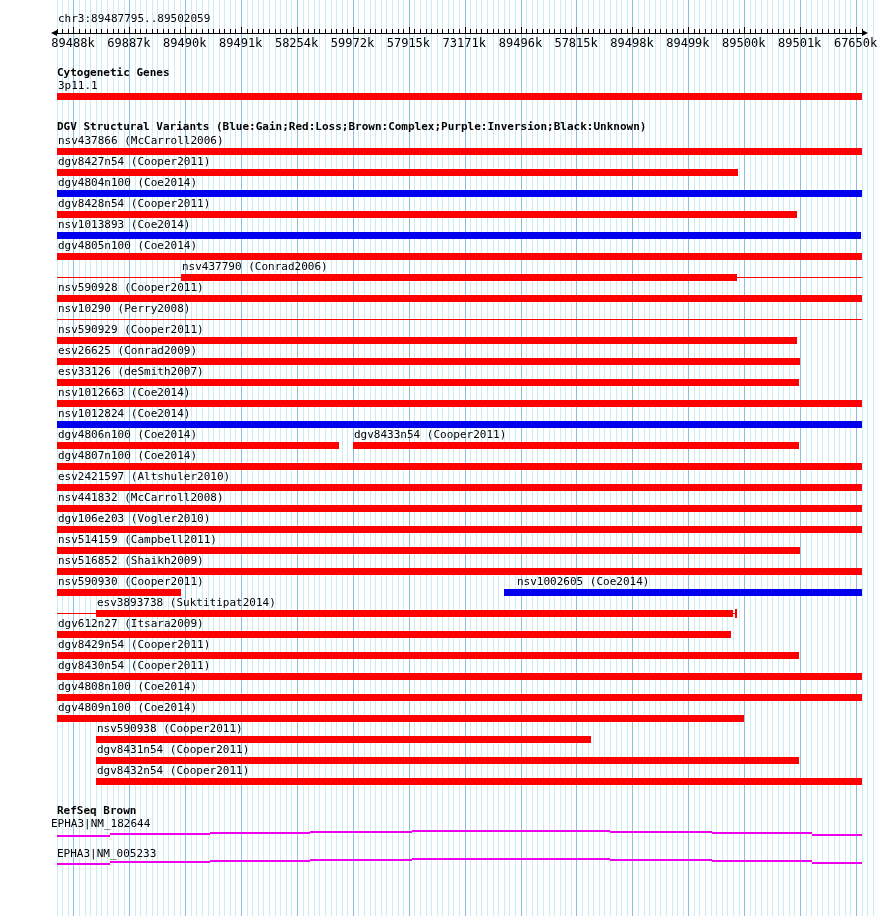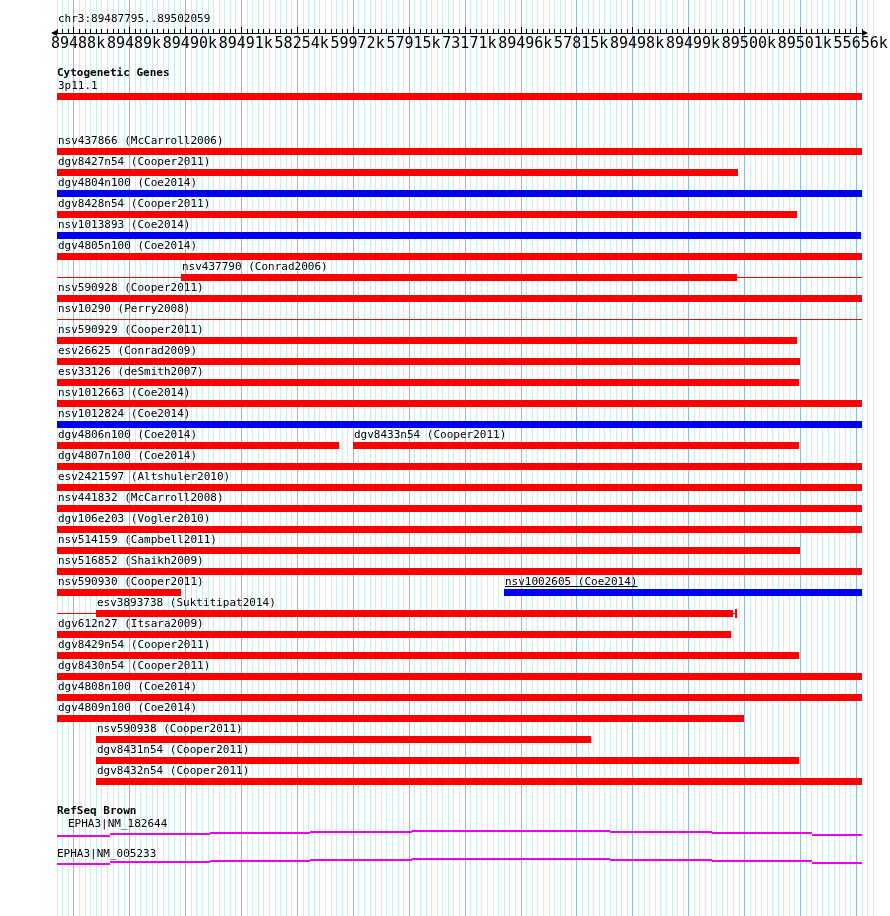--- a/index.html
+++ b/index.html
@@ -4,21 +4,21 @@
 <style>
   html,body{margin:0;padding:0;background:#FFFFFF;}
   #stage{
     position:relative;width:890px;height:916px;background:#FFFFFF;
     overflow:hidden;font-family:"DejaVu Sans Mono",monospace;
   }
   .lbl{position:absolute;font-size:11px;line-height:12px;color:#000;white-space:pre;}
   .bold{font-weight:bold;}
   .gridline{position:absolute;top:0;width:1px;height:916px;}
   .tick{position:absolute;width:1px;background:#000;}
-  .tick-label{position:absolute;font-size:15px;line-height:12px;color:#000;width:44px;text-align:center;white-space:pre;}
+  .tick-label{position:absolute;font-size:12px;line-height:12px;color:#000;width:44px;text-align:center;white-space:pre;}
   .ruler-line{position:absolute;height:1px;background:#000;}
   .arrow-left{position:absolute;width:0;height:0;border-top:3px solid transparent;border-bottom:3px solid transparent;border-right:6px solid #000;}
   .arrow-right{position:absolute;width:0;height:0;border-top:3px solid transparent;border-bottom:3px solid transparent;border-left:6px solid #000;}
   .bar{position:absolute;height:7px;}
   .thin{position:absolute;height:1px;}
   .endtick{position:absolute;width:2px;height:9px;}
   .gene-seg{position:absolute;height:2px;}
 </style>
 </head>
 <body>
@@ -319,42 +319,43 @@
       <div class="tick" style="left: 816.84px; top: 29px; height: 4px;"></div>
       <div class="tick" style="left: 822.43px; top: 29px; height: 4px;"></div>
       <div class="tick" style="left: 828.02px; top: 29px; height: 4px;"></div>
       <div class="tick" style="left: 833.61px; top: 29px; height: 4px;"></div>
       <div class="tick" style="left: 839.2px; top: 29px; height: 4px;"></div>
       <div class="tick" style="left: 844.79px; top: 29px; height: 4px;"></div>
       <div class="tick" style="left: 850.38px; top: 29px; height: 4px;"></div>
       <div class="tick" style="left: 855.97px; top: 27px; height: 6px;"></div>
       <div class="tick" style="left: 861.56px; top: 29px; height: 4px;"></div>
       <div class="tick-label" style="left: 51px; top: 37px;">89488k</div>
-      <div class="tick-label" style="left: 106.9px; top: 37px;">89489k</div>
+      <div class="tick-label" style="left: 106.9px; top: 37px;">69887k</div>
       <div class="tick-label" style="left: 162.8px; top: 37px;">89490k</div>
       <div class="tick-label" style="left: 218.7px; top: 37px;">89491k</div>
       <div class="tick-label" style="left: 274.6px; top: 37px;">58254k</div>
       <div class="tick-label" style="left: 330.5px; top: 37px;">59972k</div>
       <div class="tick-label" style="left: 386.4px; top: 37px;">57915k</div>
       <div class="tick-label" style="left: 442.3px; top: 37px;">73171k</div>
-      <div class="tick-label" style="left: 498.2px; top: 37px;">89496k</div>
+      <div class="tick-label" style="left: 498.2px; top: 37px; text-align: right;">89496k</div>
       <div class="tick-label" style="left: 554.1px; top: 37px;">57815k</div>
       <div class="tick-label" style="left: 610px; top: 37px;">89498k</div>
       <div class="tick-label" style="left: 665.9px; top: 37px;">89499k</div>
       <div class="tick-label" style="left: 721.8px; top: 37px;">89500k</div>
       <div class="tick-label" style="left: 777.7px; top: 37px;">89501k</div>
-      <div class="tick-label" style="left: 833.6px; top: 37px;">55656k</div>
+      <div class="tick-label" style="left: 833.6px; top: 37px;">67650k</div>
     </div>
 
   <div class="lbl bold" style="left:57px;top:67px;">Cytogenetic Genes</div>
   <div class="lbl" style="left:58px;top:80px;">3p11.1</div>
   <div id="cyto">
       <div class="bar" style="left: 57px; top: 93px; width: 805px; height: 7px; background: rgb(255, 0, 0);"></div>
     </div>
 
+  <div class="lbl bold" style="left:57px;top:121px;">DGV Structural Variants (Blue:Gain;Red:Loss;Brown:Complex;Purple:Inversion;Black:Unknown)</div>
   <div id="dgv">
       <div class="bar" style="left: 57px; top: 148px; width: 805px; background: rgb(255, 0, 0);"></div>
       <div class="lbl" style="left: 58px; top: 135px;">nsv437866 (McCarroll2006)</div>
       <div class="bar" style="left: 57px; top: 169px; width: 681px; background: rgb(255, 0, 0);"></div>
       <div class="lbl" style="left: 58px; top: 156px;">dgv8427n54 (Cooper2011)</div>
       <div class="bar" style="left: 57px; top: 190px; width: 805px; background: rgb(0, 0, 238);"></div>
       <div class="lbl" style="left: 58px; top: 177px;">dgv4804n100 (Coe2014)</div>
       <div class="bar" style="left: 57px; top: 211px; width: 740px; background: rgb(255, 0, 0);"></div>
       <div class="lbl" style="left: 58px; top: 198px;">dgv8428n54 (Cooper2011)</div>
       <div class="bar" style="left: 57px; top: 232px; width: 804px; background: rgb(0, 0, 238);"></div>
@@ -390,21 +391,21 @@
       <div class="lbl" style="left: 58px; top: 492px;">nsv441832 (McCarroll2008)</div>
       <div class="bar" style="left: 57px; top: 526px; width: 805px; background: rgb(255, 0, 0);"></div>
       <div class="lbl" style="left: 58px; top: 513px;">dgv106e203 (Vogler2010)</div>
       <div class="bar" style="left: 57px; top: 547px; width: 743px; background: rgb(255, 0, 0);"></div>
       <div class="lbl" style="left: 58px; top: 534px;">nsv514159 (Campbell2011)</div>
       <div class="bar" style="left: 57px; top: 568px; width: 805px; background: rgb(255, 0, 0);"></div>
       <div class="lbl" style="left: 58px; top: 555px;">nsv516852 (Shaikh2009)</div>
       <div class="bar" style="left: 57px; top: 589px; width: 124px; background: rgb(255, 0, 0);"></div>
       <div class="lbl" style="left: 58px; top: 576px;">nsv590930 (Cooper2011)</div>
       <div class="bar" style="left: 504px; top: 589px; width: 358px; background: rgb(0, 0, 238);"></div>
-      <div class="lbl" style="left: 505px; top: 576px; text-decoration: underline;">nsv1002605 (Coe2014)</div>
+      <div class="lbl" style="left: 517px; top: 576px;">nsv1002605 (Coe2014)</div>
       <div class="thin" style="left: 57px; top: 613px; width: 679px; background: rgb(255, 0, 0);"></div>
       <div class="bar" style="left: 96px; top: 610px; width: 637px; background: rgb(255, 0, 0);"></div>
       <div class="endtick" style="left: 735px; top: 609px; background: rgb(255, 0, 0);"></div>
       <div class="lbl" style="left: 97px; top: 597px;">esv3893738 (Suktitipat2014)</div>
       <div class="bar" style="left: 57px; top: 631px; width: 674px; background: rgb(255, 0, 0);"></div>
       <div class="lbl" style="left: 58px; top: 618px;">dgv612n27 (Itsara2009)</div>
       <div class="bar" style="left: 57px; top: 652px; width: 742px; background: rgb(255, 0, 0);"></div>
       <div class="lbl" style="left: 58px; top: 639px;">dgv8429n54 (Cooper2011)</div>
       <div class="bar" style="left: 57px; top: 673px; width: 805px; background: rgb(255, 0, 0);"></div>
       <div class="lbl" style="left: 58px; top: 660px;">dgv8430n54 (Cooper2011)</div>
@@ -415,21 +416,21 @@
       <div class="bar" style="left: 96px; top: 736px; width: 495px; background: rgb(255, 0, 0);"></div>
       <div class="lbl" style="left: 97px; top: 723px;">nsv590938 (Cooper2011)</div>
       <div class="bar" style="left: 96px; top: 757px; width: 703px; background: rgb(255, 0, 0);"></div>
       <div class="lbl" style="left: 97px; top: 744px;">dgv8431n54 (Cooper2011)</div>
       <div class="bar" style="left: 96px; top: 778px; width: 766px; background: rgb(255, 0, 0);"></div>
       <div class="lbl" style="left: 97px; top: 765px;">dgv8432n54 (Cooper2011)</div>
     </div>
 
   <div class="lbl bold" style="left:57px;top:805px;">RefSeq Brown</div>
   <div id="refseq">
-      <div class="lbl" style="left: 60px; top: 818px; padding-left: 8px;">EPHA3|NM_182644</div>
+      <div class="lbl" style="left: 43px; top: 818px; padding-left: 8px;">EPHA3|NM_182644</div>
       <div class="gene-seg" style="left: 57px; top: 835px; width: 53px; background: rgb(238, 0, 238);"></div>
       <div class="gene-seg" style="left: 110px; top: 833px; width: 100px; background: rgb(238, 0, 238);"></div>
       <div class="gene-seg" style="left: 210px; top: 832px; width: 100px; background: rgb(238, 0, 238);"></div>
       <div class="gene-seg" style="left: 310px; top: 831px; width: 102px; background: rgb(238, 0, 238);"></div>
       <div class="gene-seg" style="left: 412px; top: 830px; width: 198px; background: rgb(238, 0, 238);"></div>
       <div class="gene-seg" style="left: 610px; top: 831px; width: 102px; background: rgb(238, 0, 238);"></div>
       <div class="gene-seg" style="left: 712px; top: 832px; width: 100px; background: rgb(238, 0, 238);"></div>
       <div class="gene-seg" style="left: 812px; top: 834px; width: 50px; background: rgb(238, 0, 238);"></div>
       <div class="lbl" style="left: 57px; top: 848px;">EPHA3|NM_005233</div>
       <div class="gene-seg" style="left: 57px; top: 863px; width: 53px; background: rgb(238, 0, 238);"></div>

